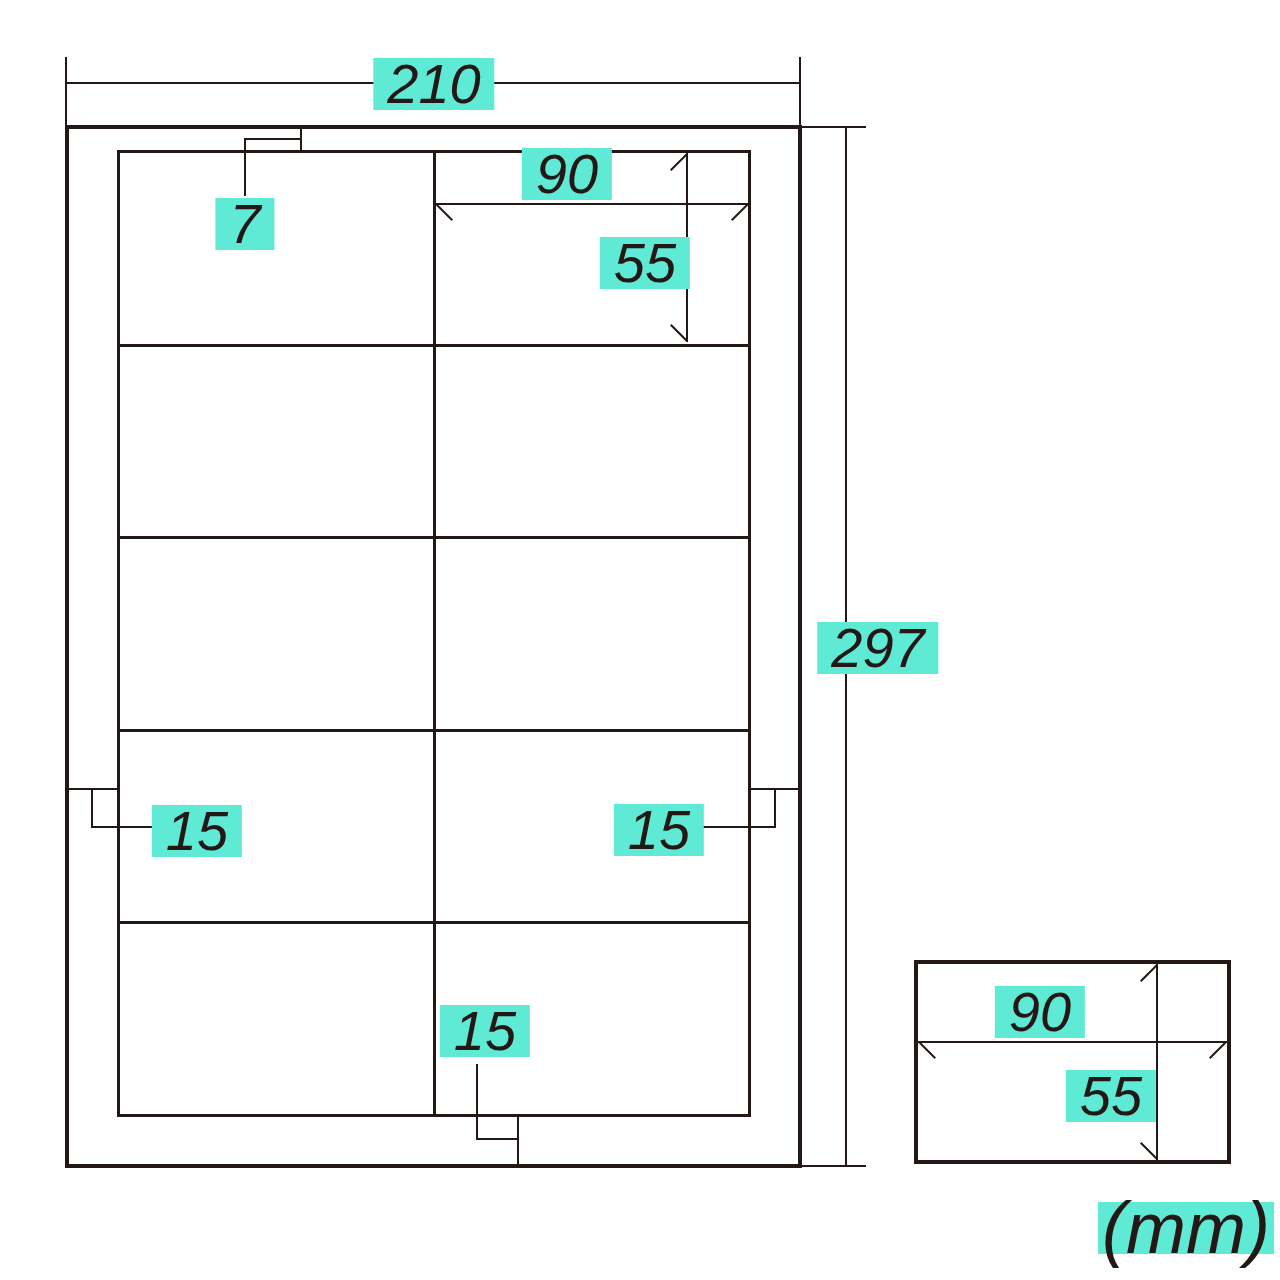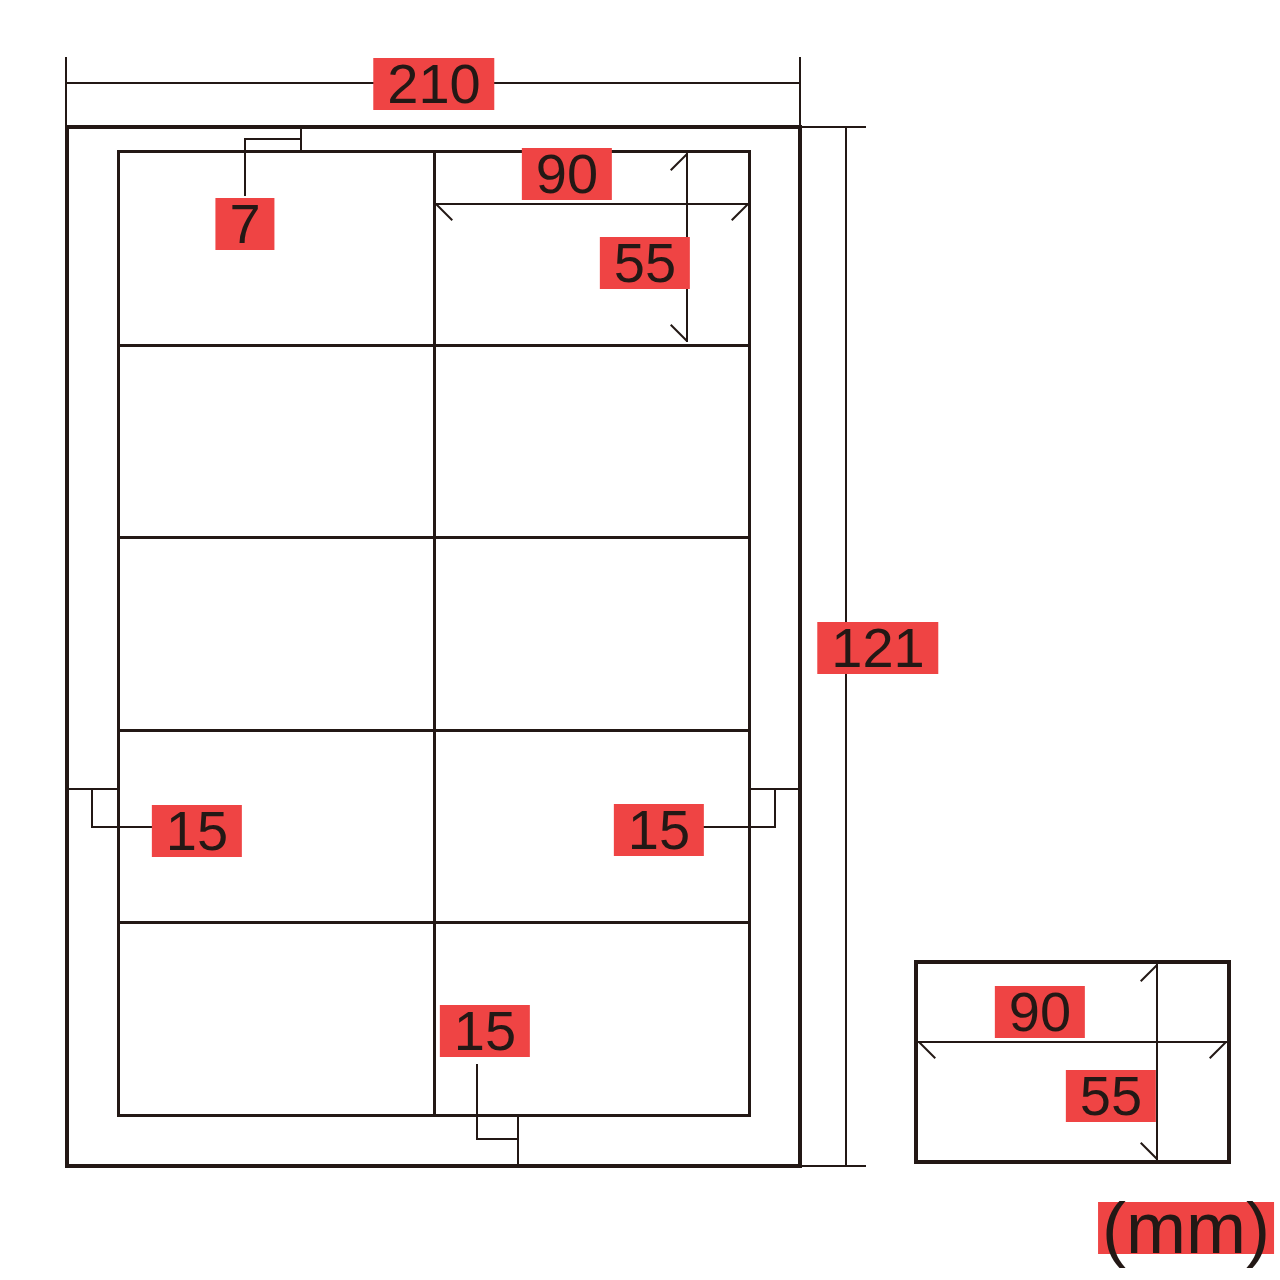--- a/index.html
+++ b/index.html
@@ -13,25 +13,26 @@
     font-family: "Liberation Sans", sans-serif;
   }
   .box { position: absolute; border: 4px solid var(--line); box-sizing: border-box; background: transparent; }
   .box.grid-b { border-width: 3px; }
   .ln { position: absolute; background: var(--line); }
   .lbl {
     position: absolute;
     font-size: 56px;
     line-height: 52px;
     color: var(--line);
-    background: #ef4444;
+    background: #5eead4;
     padding: 0 14px;
     white-space: nowrap;
     transform: translate(-50%, -50%);
     z-index: 3;
+    font-style: italic;
   }
   .lbl.unit { font-size: 72px; padding: 0 4px; }
   .hook {
     position: absolute;
     width: 23px;
     height: 2px;
     background: var(--line);
     z-index: 1;
   }
   .hook.hl { transform-origin: left center;  transform: rotate(45deg); }
@@ -55,21 +56,21 @@
   <div class="ln" style="left:433px; top:153px; width:3px; height:961px;"></div>
 
   <div class="ln" style="left:65px; top:57px; width:2px; height:70px;"></div>
   <div class="ln" style="left:799px; top:57px; width:2px; height:70px;"></div>
   <div class="ln" style="left:65px; top:82px; width:736px; height:2px;"></div>
   <div class="lbl" style="left:434px; top:84px;">210</div>
 
   <div class="ln" style="left:801px; top:126px; width:65px; height:2px;"></div>
   <div class="ln" style="left:801px; top:1165px; width:65px; height:2px;"></div>
   <div class="ln" style="left:845px; top:126px; width:2px; height:1041px;"></div>
-  <div class="lbl" style="left:878px; top:648px;">121</div>
+  <div class="lbl" style="left:878px; top:648px;">297</div>
 
   <div class="ln" style="left:300px; top:128px; width:2px; height:23px;"></div>
   <div class="ln" style="left:244px; top:138px; width:58px; height:2px;"></div>
   <div class="ln" style="left:244px; top:138px; width:2px; height:58px;"></div>
   <div class="lbl" style="left:245px; top:224px;">7</div>
 
   <div class="ln" style="left:67px; top:788px; width:51px; height:2px;"></div>
   <div class="ln" style="left:91px; top:788px; width:2px; height:40px;"></div>
   <div class="ln" style="left:91px; top:826px; width:72px; height:2px;"></div>
   <div class="lbl" style="left:197px; top:831px;">15</div>

